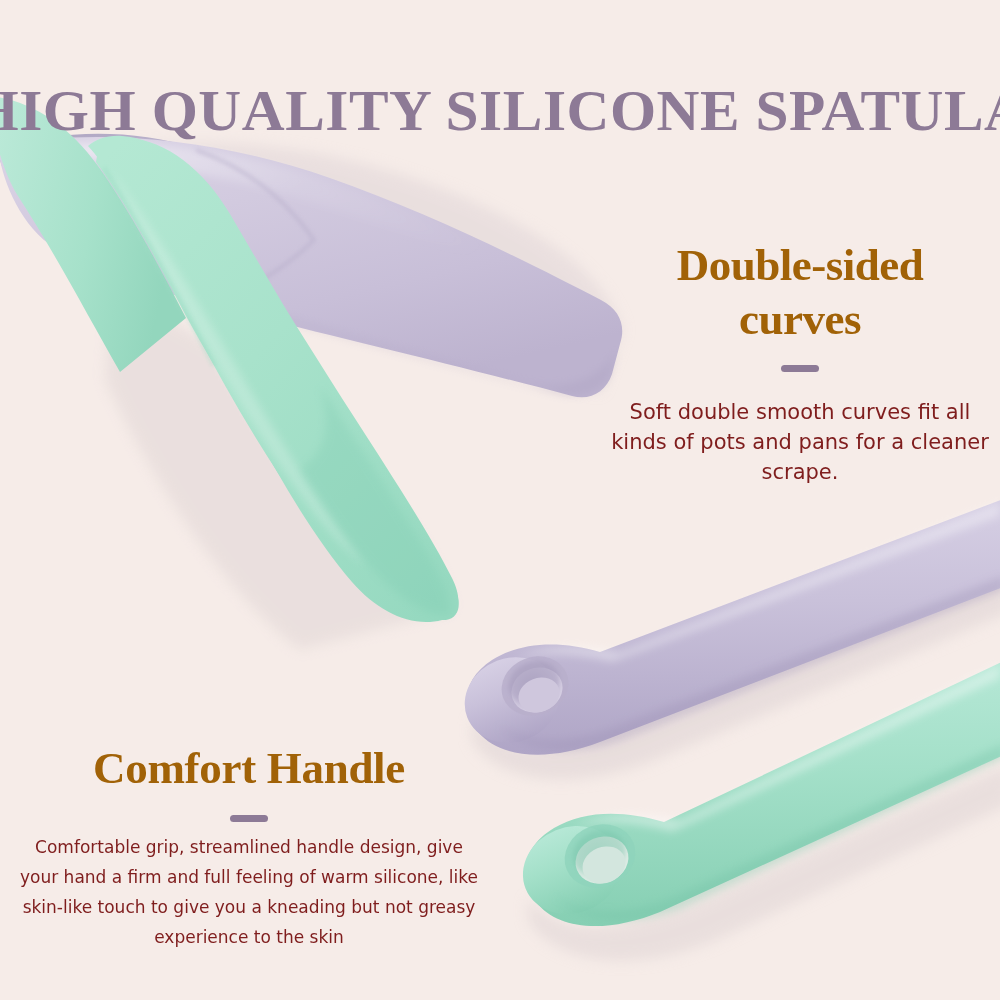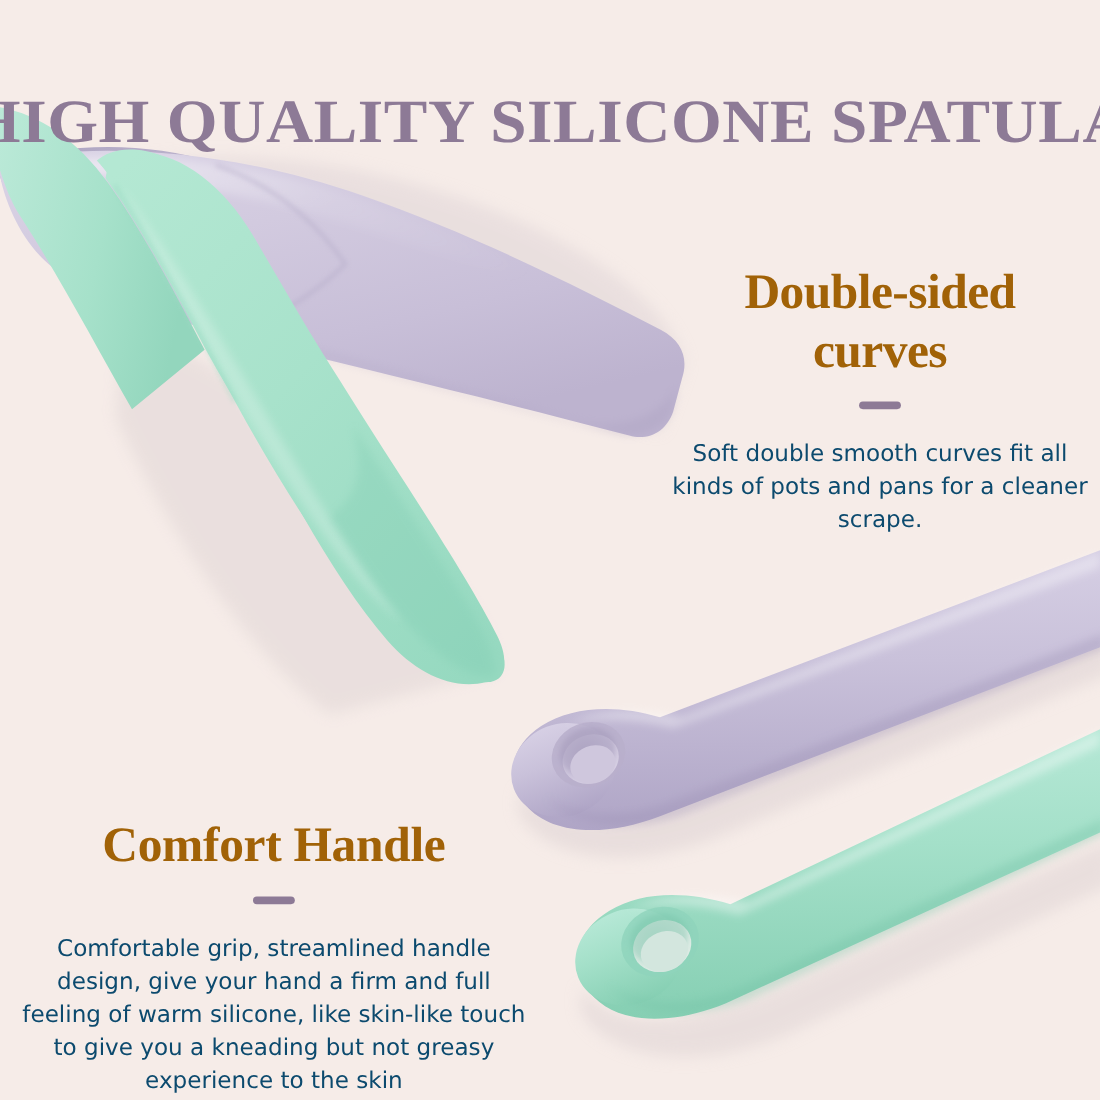--- a/index.html
+++ b/index.html
@@ -57,21 +57,21 @@
   }
 
   .divider {
     height: 7px;
     border-radius: 4px;
     background: #8d7a96;
   }
 
   .feature-body {
     font-family: "DejaVu Sans", sans-serif;
-    color: #0c4a6e;
+    color: #7f1d1d;
     margin: 0;
   }
 
   
   #feature-curves {
     left: 600px;
     top: 238px;
     width: 400px;
     text-align: center;
   }
@@ -101,22 +101,22 @@
     font-size: 45px;
     line-height: 54px;
     letter-spacing: -0.3px;
     margin-top: 44px;
   }
   #feature-handle .divider {
     width: 38px;
     margin: 20px auto 0 auto;
   }
   #feature-handle .feature-body {
-    margin-top: 25px;
-    font-size: 21px;
+    margin-top: 10px;
+    font-size: 17px;
     line-height: 30px;
   }
 </style>
 </head>
 <body>
 
 <div id="page">
 
   <svg id="product-photo" viewBox="0 0 1000 1000" width="1000" height="1000" xmlns="http://www.w3.org/2000/svg" aria-hidden="true">
     <defs>

